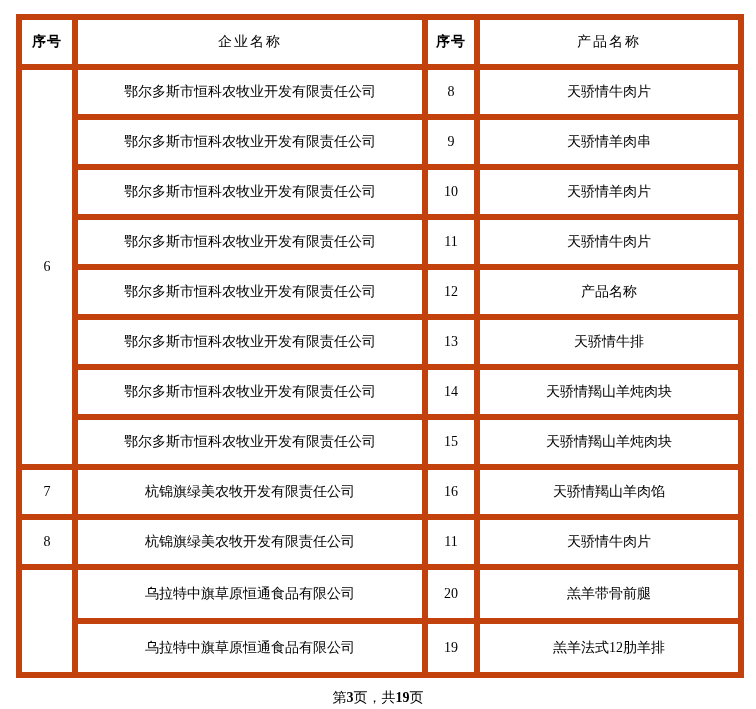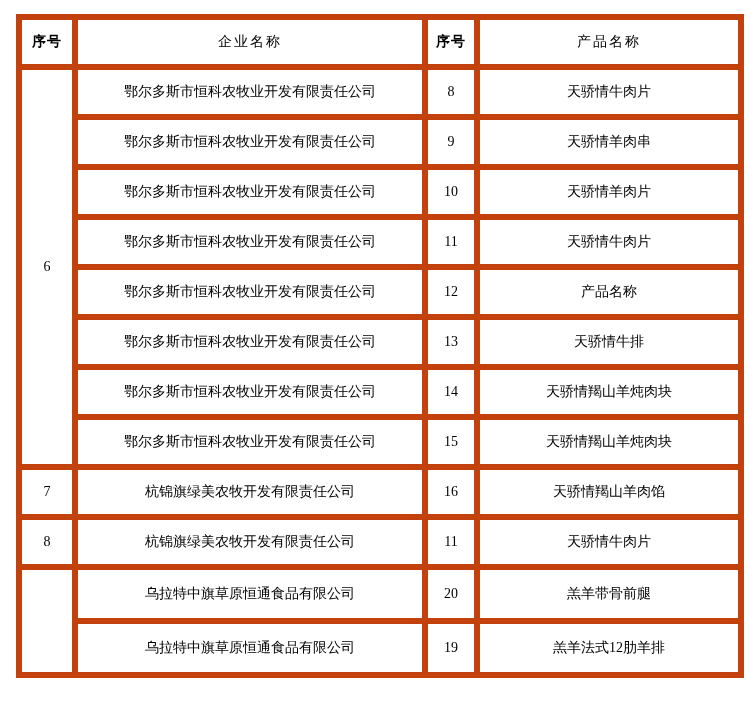--- a/index.html
+++ b/index.html
@@ -170,14 +170,17 @@
       </tr>
       <tr class="tall">
         <td class="company">乌拉特中旗草原恒通食品有限公司</td>
         <td class="num">19</td>
         <td class="product">羔羊法式12肋羊排</td>
       </tr>
 
     </tbody>
   </table>
 
+  <div class="footer">
+    <span>第</span><span class="pg">3</span><span>页，共</span><span class="pg">19</span><span>页</span>
+  </div>
 
 </div>
 
 </body></html>

